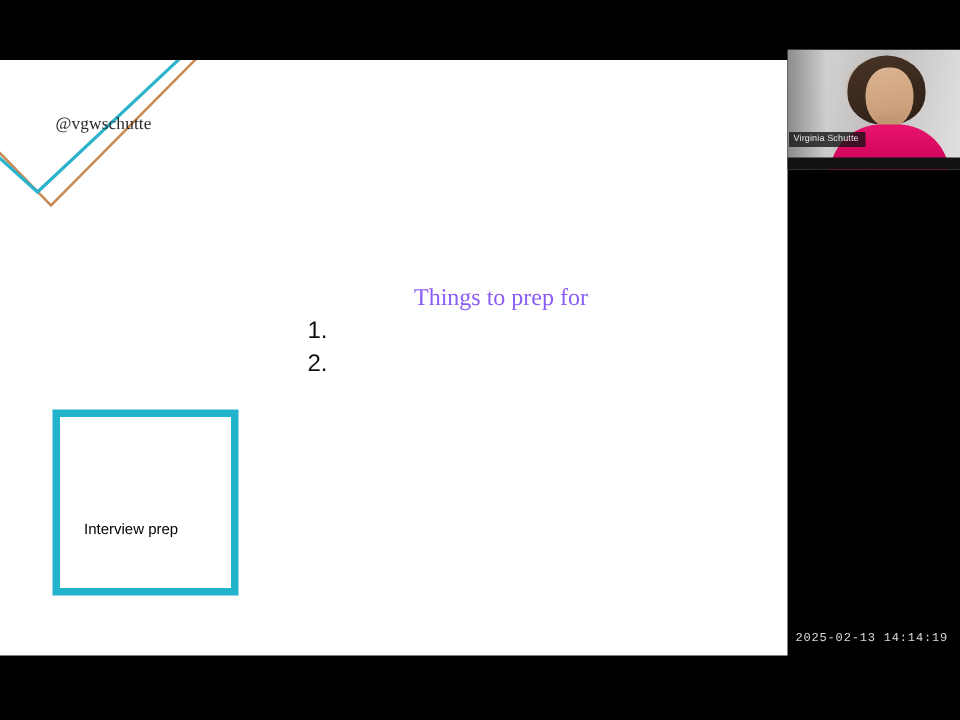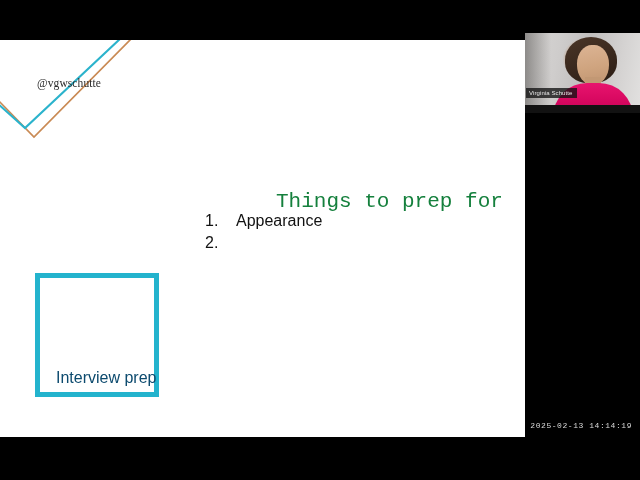--- a/index.html
+++ b/index.html
@@ -54,23 +54,23 @@
     width: 200px;
     height: 120px;
     pointer-events: none;
   }
 
   
   #slide-heading {
     position: absolute;
     left: 276px;
     top: 150px;
-    font-family: Liberation Mono, monospace;
-    font-size: 21px;
-    color: #15803d;
+    font-family: Liberation Serif, serif;
+    font-size: 16px;
+    color: #8b5cf6;
     white-space: nowrap;
   }
   #slide-list {
     position: absolute;
     left: 205px;
     top: 172px;
     width: 300px;
   }
   .list-row {
     display: flex;
@@ -97,24 +97,23 @@
     height: 124px;
     border: 5px solid #23b3cd;
     box-sizing: border-box;
     background: #ffffff;
   }
   #prep-box-label {
     position: absolute;
     left: 16px;
     top: 70px;
     font-family: "Liberation Sans", sans-serif;
-    font-size: 16px;
-    color: #0c4a6e;
-    white-space: nowrap;
-    margin-top: 21px;
+    font-size: 10px;
+    color: #000000;
+    white-space: nowrap;
   }
 
   
   #webcam {
     position: absolute;
     left: 525px;
     top: 33px;
     width: 115px;
     height: 80px;
     overflow: hidden;
@@ -210,21 +209,20 @@
       <polyline points="-4,62 25,88 121,-2" fill="none" stroke="#2bb3cc" stroke-width="2.1" stroke-linejoin="miter"></polyline>
     </svg>
 
     <div id="handle">@vgwschutte</div>
 
     <div id="slide-heading">Things to prep for</div>
 
     <div id="slide-list">
       <div class="list-row">
         <span class="list-num">1.</span>
-        <span class="list-text">Appearance</span>
       </div>
       <div class="list-row">
         <span class="list-num">2.</span>
       </div>
     </div>
 
     <div id="prep-box">
       <div id="prep-box-label">Interview prep</div>
     </div>
 

